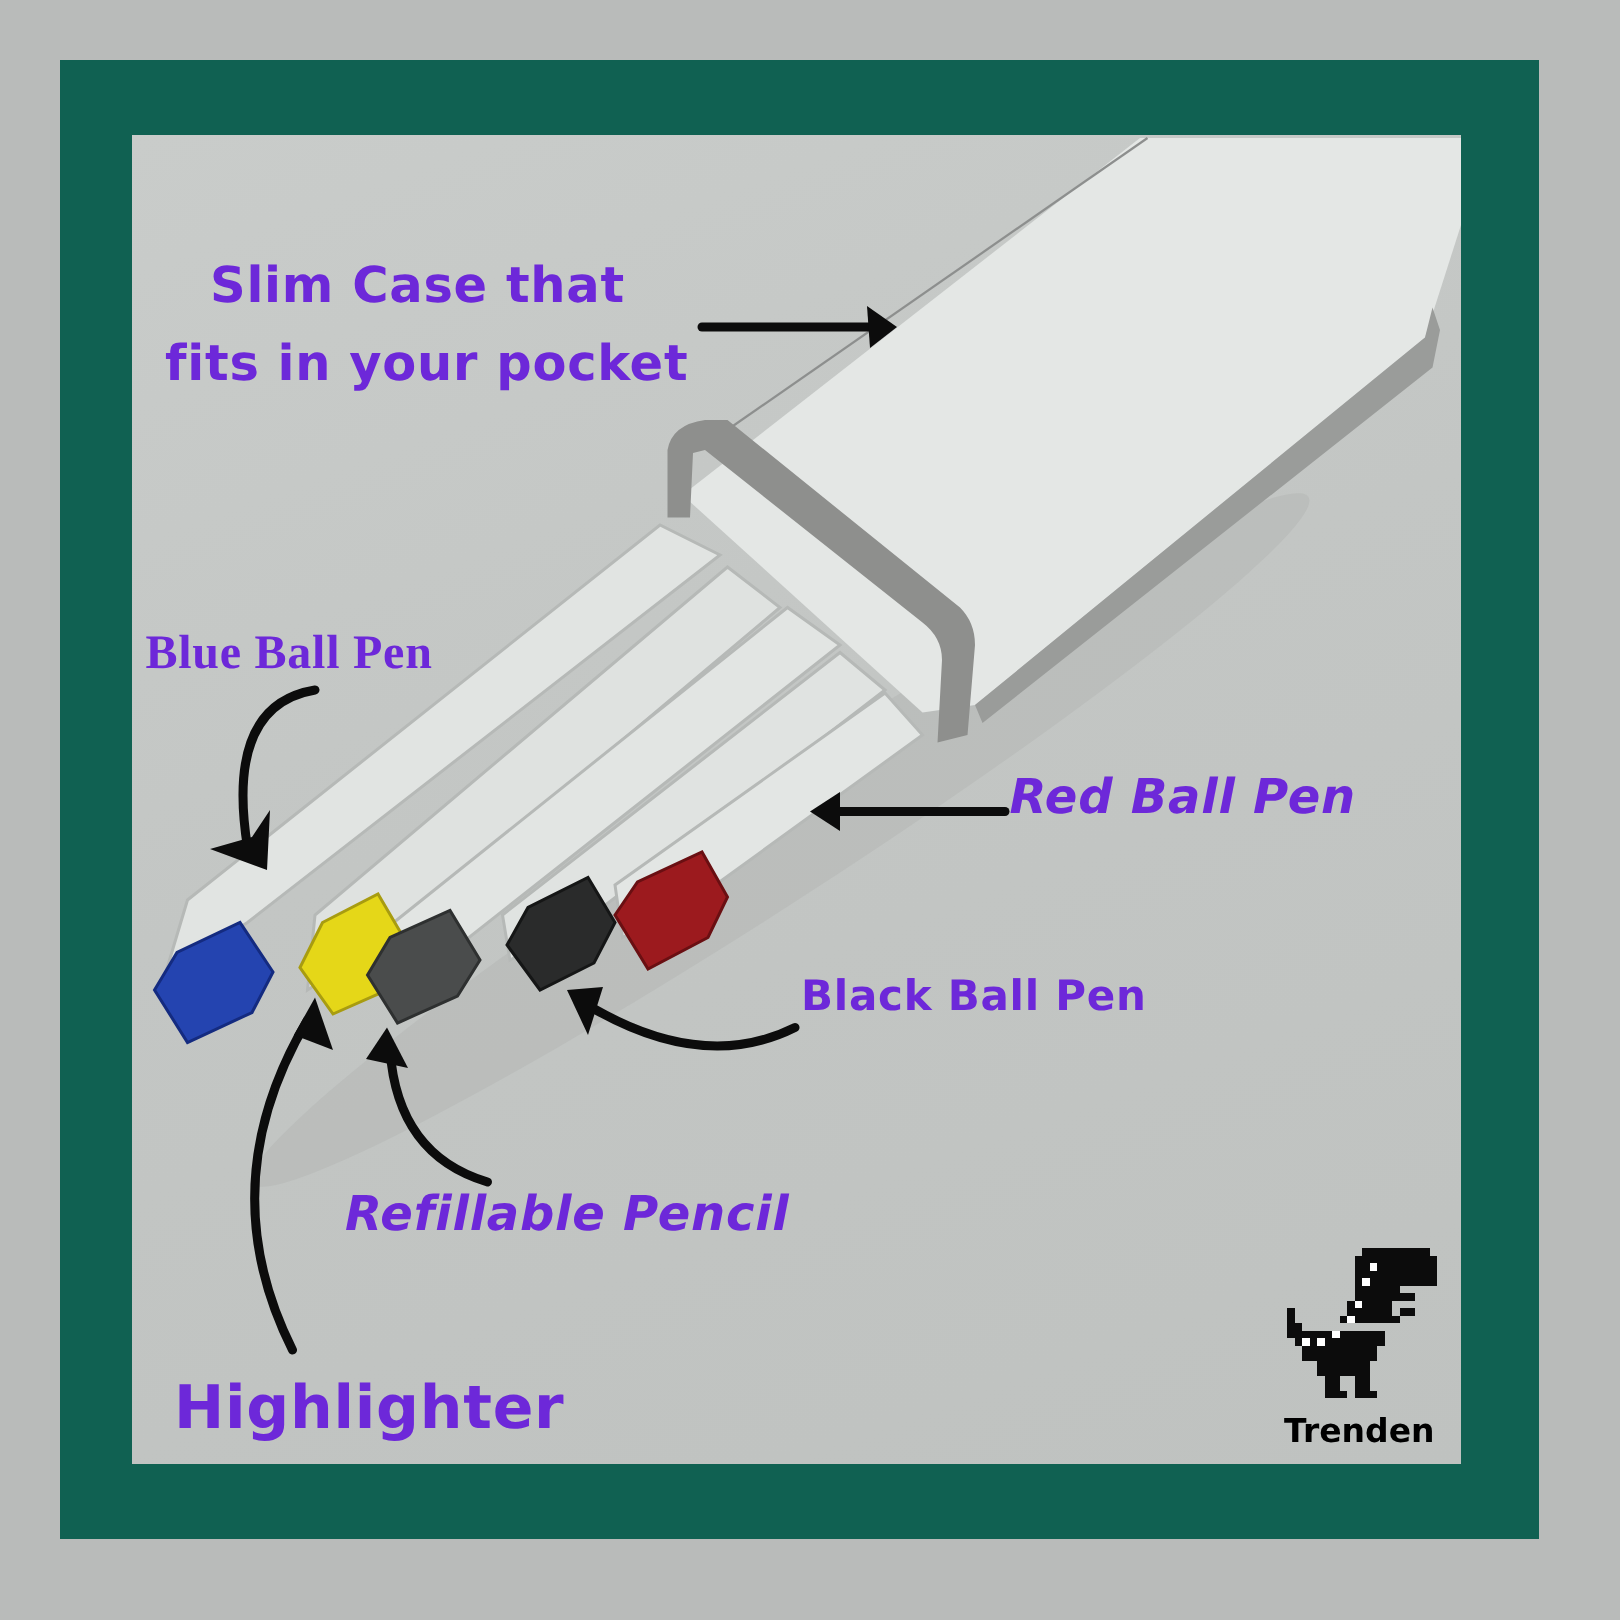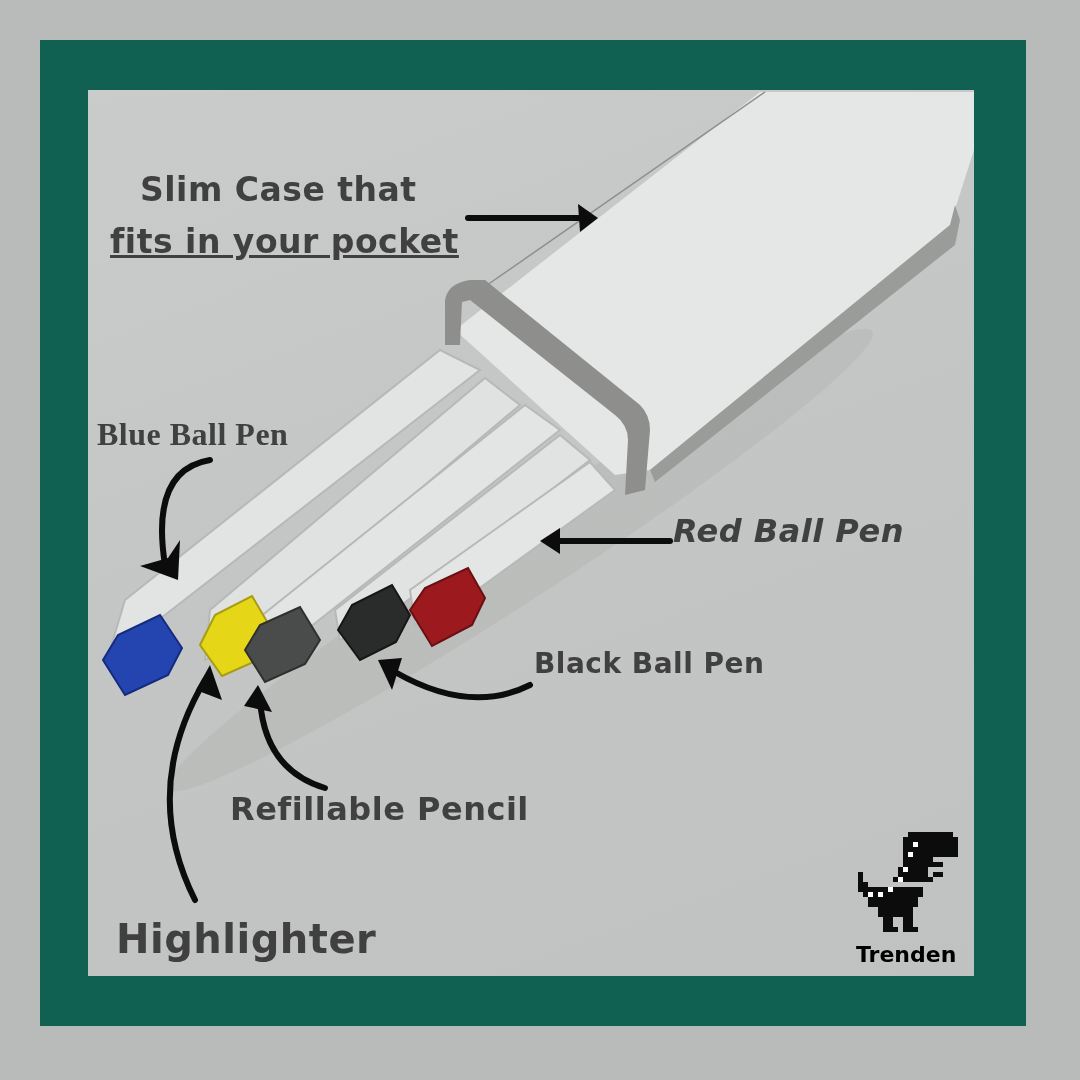--- a/index.html
+++ b/index.html
@@ -1,19 +1,19 @@
 <!DOCTYPE html>
 <html><head>
 <meta charset="utf-8">
 <style>
   html,body{margin:0;padding:0;}
   body{width:1080px;height:1080px;background:#b9bbba;position:relative;overflow:hidden;font-family:"DejaVu Sans","Liberation Sans",sans-serif;}
   .frame{position:absolute;left:40px;top:40px;width:986px;height:986px;background:#106152;}
   .photo{position:absolute;left:88px;top:90px;width:886px;height:886px;background:linear-gradient(160deg,#c9ccca 0%,#c3c6c4 45%,#bfc2c0 100%);overflow:hidden;}
-  .label{position:absolute;font-weight:bold;color:#404040;white-space:nowrap;letter-spacing:0.5px;text-align:right;}
+  .label{position:absolute;font-weight:bold;color:#6d28d9;white-space:nowrap;letter-spacing:0.5px;text-align:right;}
   svg.scene{position:absolute;left:0;top:0;}
 </style>
 </head>
 <body>
 
 <div class="frame"></div>
 
 <div class="photo">
   <svg class="scene" width="886" height="886" viewBox="88 90 886 886">
 
@@ -55,25 +55,25 @@
       <polygon points="540,541 560,528 560,554"></polygon>
       <polygon points="178,580 140,566 168,558 180,540"></polygon>
       <polygon points="378,660 402,658 392,690"></polygon>
       <polygon points="210,665 222,700 196,690"></polygon>
       <polygon points="258,685 272,712 244,706"></polygon>
     </g>
   </svg>
 </div>
 
 <div class="label" style="left:140px;top:170px;font-size:33px;">Slim Case that</div>
-<div class="label" style="left:110px;top:222px;font-size:33px;text-decoration:underline;">fits in your pocket</div>
+<div class="label" style="left:110px;top:222px;font-size:33px;">fits in your pocket</div>
 <div class="label" style="left:97px;top:416px;font-size:32px;font-family:Liberation Serif, serif;">Blue Ball Pen</div>
 <div class="label" style="left:673px;top:512px;font-size:32px;font-style:italic;">Red Ball Pen</div>
 <div class="label" style="left:534px;top:647px;font-size:28px;">Black Ball Pen</div>
-<div class="label" style="left:230px;top:790px;font-size:32px;">Refillable Pencil</div>
+<div class="label" style="left:230px;top:790px;font-size:32px;font-style:italic;">Refillable Pencil</div>
 <div class="label" style="left:116px;top:916px;font-size:40px;">Highlighter</div>
 
 <div style="position:absolute;left:852px;top:832px;width:112px;height:140px;">
   <svg width="100" height="110" viewBox="0 0 20 22" style="position:absolute;left:6px;top:0;">
     <g fill="#0c0c0c" shape-rendering="crispEdges">
       <rect x="10" y="0" width="9" height="1"></rect>
       <rect x="9" y="1" width="11" height="4"></rect>
       <rect x="9" y="5" width="6" height="1"></rect>
       <rect x="9" y="6" width="8" height="1"></rect>
       <rect x="8" y="7" width="6" height="2"></rect>

